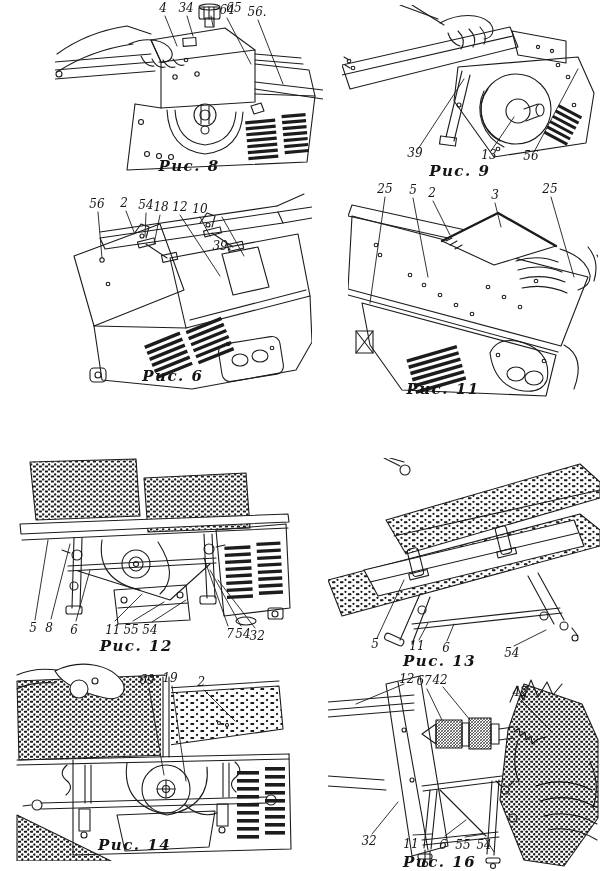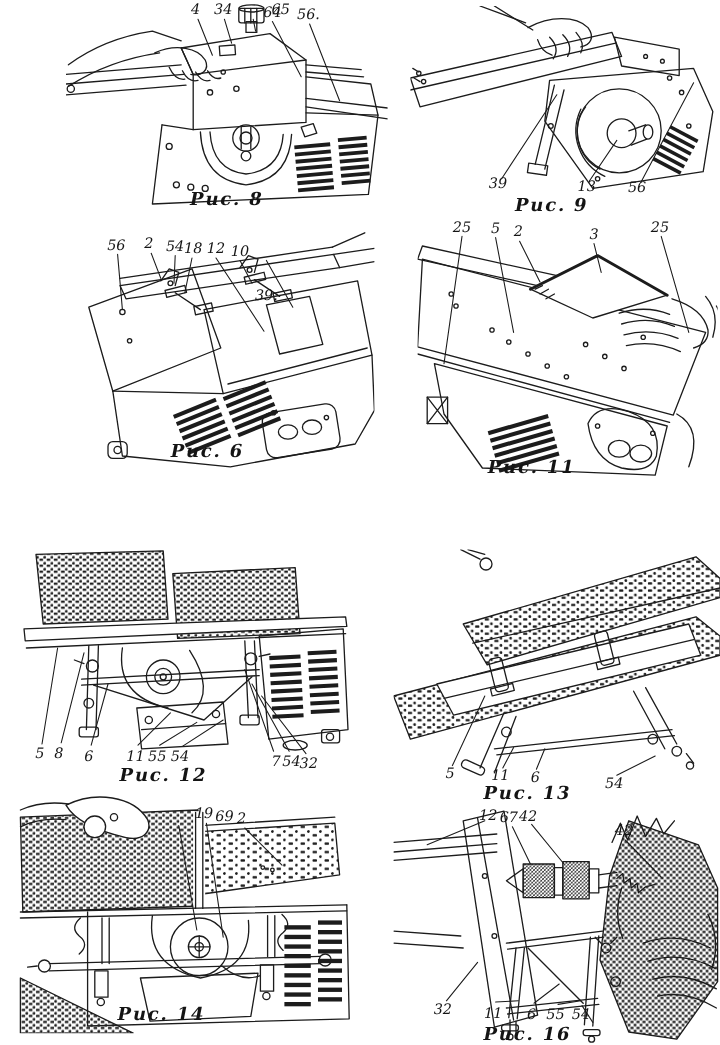--- a/index.html
+++ b/index.html
@@ -480,21 +480,21 @@
         <rect x="250" y="168" width="20" height="3.6"></rect>
       </g>
       <path d="M2,152 L96,198 L2,198 Z" fill="url(#p14)"></path>
       <g stroke-width="0.9">
         <path d="M134,25 L149,112"></path>
           <path d="M157,23 L171,118"></path>
           <path d="M189,27 L220,58"></path>
       </g>
     </svg>
     <div class="callout-layer">
-        <span class="callout" style="left: 47.5%; top: 8.5%; margin-left: 40px;">69</span>
+        <span class="callout" style="left: 47.5%; top: 8.5%;">69</span>
         <span class="callout" style="left: 55.8%; top: 7.5%;">19</span>
         <span class="callout" style="left: 67%; top: 9.5%;">2</span>
       </div>
     <div class="caption" style="left:43%;top:92%">Рис. 14</div>
   </div>
 
   <div class="figure" style="left:328px;top:668px;width:272px;height:202px">
     <svg viewBox="0 0 272 202">
       <defs>
         <pattern id="p15" width="5" height="5" patternUnits="userSpaceOnUse">

